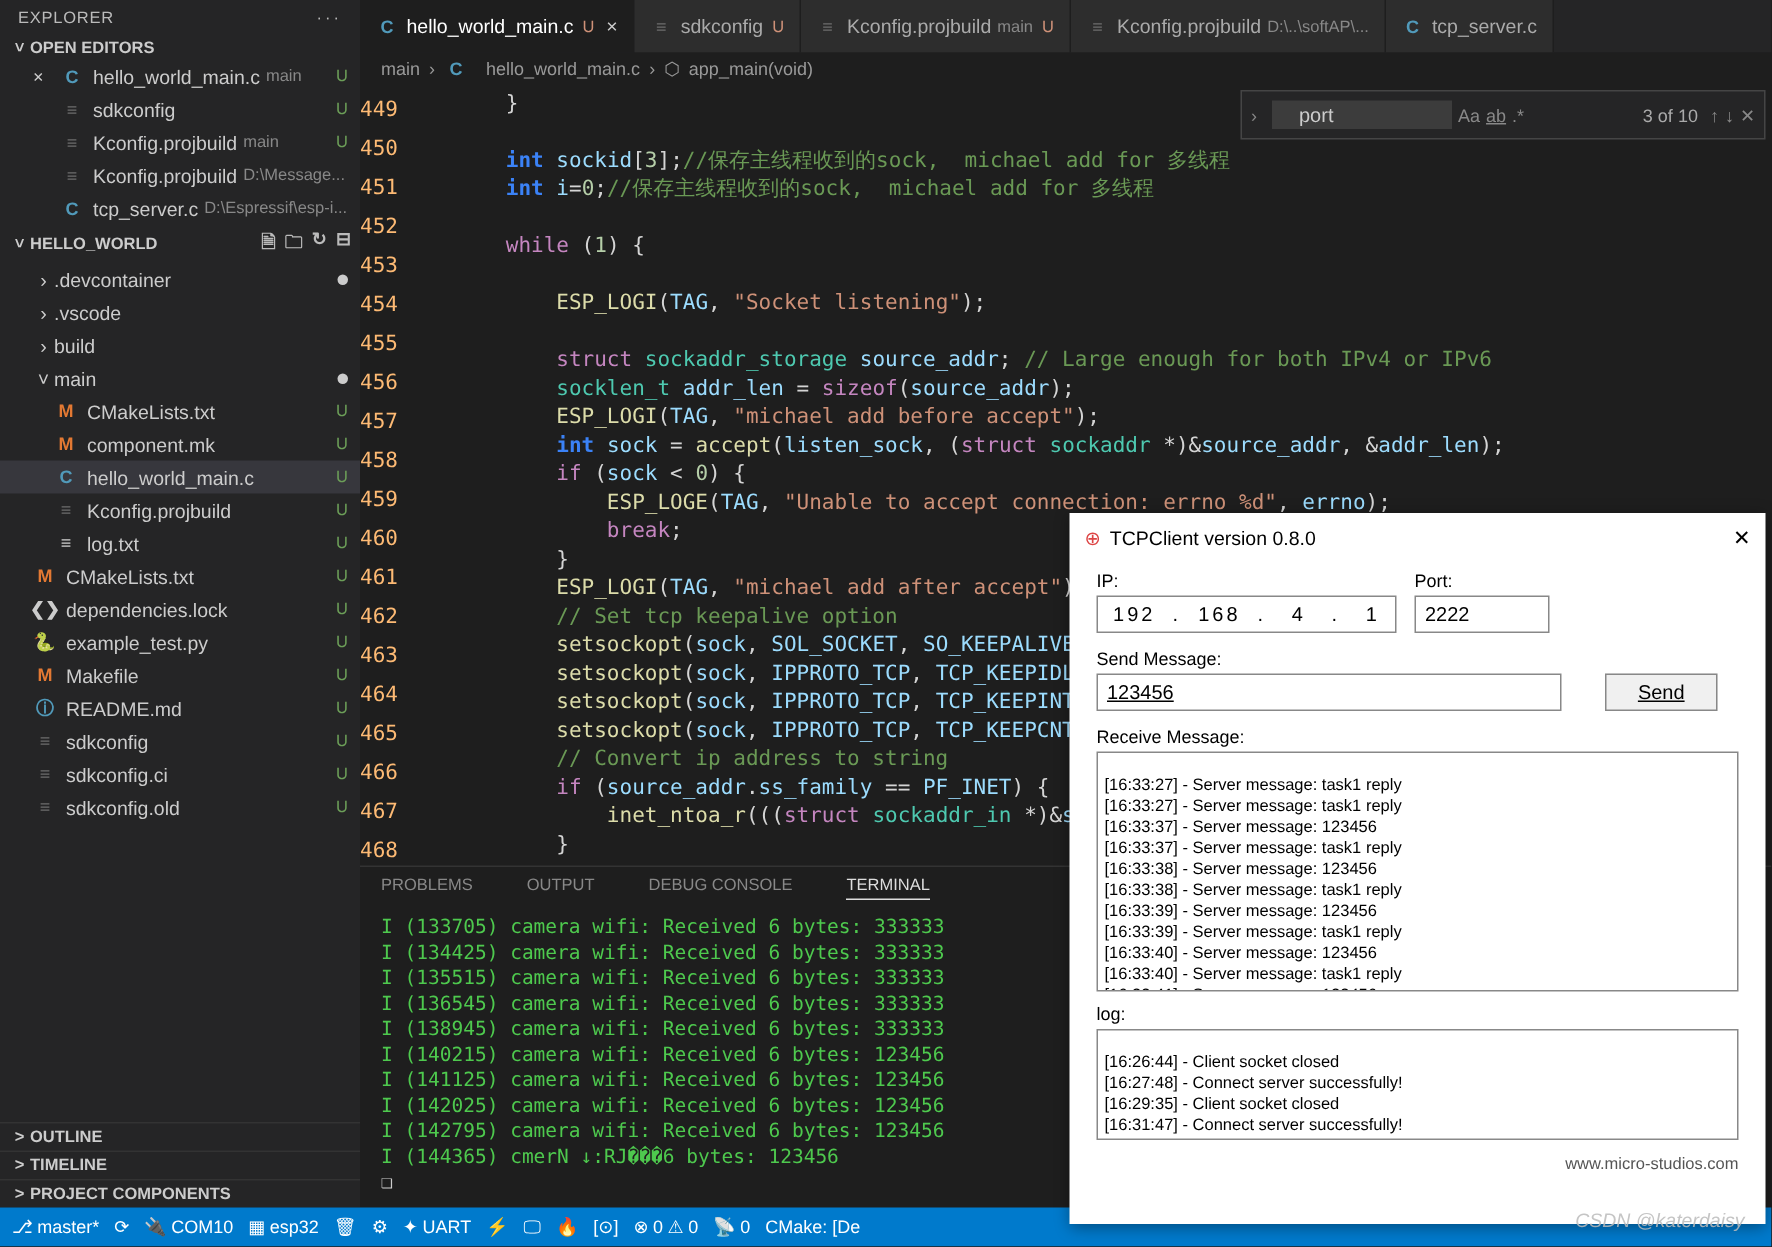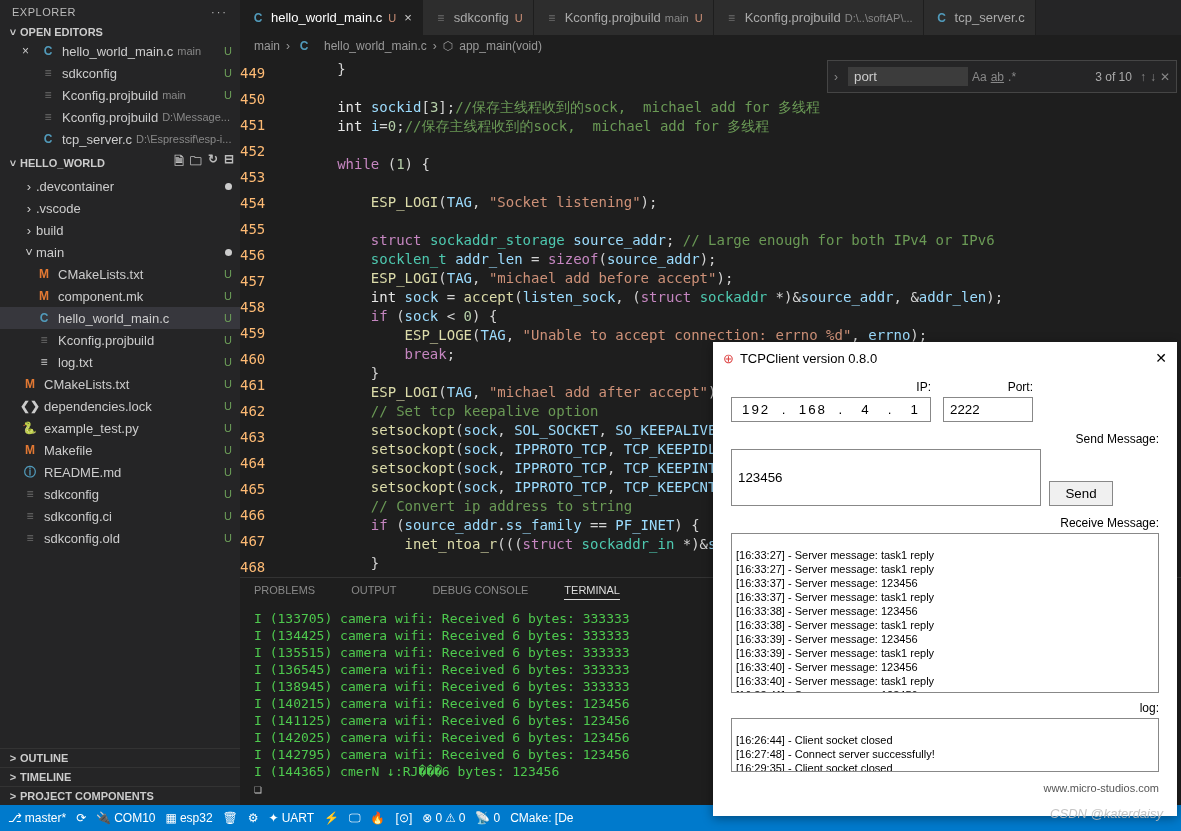--- a/index.html
+++ b/index.html
@@ -27,51 +27,51 @@
 .tab.active { background:#1e1e1e; color:#fff; }
 .tab .ic { margin-right:5px; }
 .tab .st { margin-left:6px; font-size:11px; }
 .tab .x { margin-left:8px; color:#ccc; }
 
 .crumb { position:absolute; left:240px; top:35px; right:0; height:22px; background:#1e1e1e; display:flex; align-items:center; padding:0 14px; font-size:12px; color:#999; gap:6px; }
 
 .editor { position:absolute; left:240px; top:57px; right:0; height:520px; background:#1e1e1e; display:flex; font-family:Consolas,monospace; font-size:14px; }
 .gutter { width:55px; text-align:left; color:#fdba74; padding-right:18px; line-height:26px; padding-top:3px;}
 .code { flex:1; line-height:19px; white-space:pre; color:#d4d4d4; padding-top:3px; overflow:hidden;}
-.kw{color:#c586c0;} .ty{color:#e5e5e5;} .fn{color:#dcdcaa;} .st{color:#ce9178;} .nm{color:#b5cea8;} .cm{color:#6a9955;} .vr{color:#9cdcfe;} .mc{color:#4ec9b0;}
+.kw{color:#c586c0;} .ty{color:#3b82f6;font-weight:bold;} .fn{color:#dcdcaa;} .st{color:#ce9178;} .nm{color:#b5cea8;} .cm{color:#6a9955;} .vr{color:#9cdcfe;} .mc{color:#4ec9b0;}
 
 .find { position:absolute; top:60px; right:4px; width:350px; height:33px; background:#252526; border:1px solid #454545; display:flex; align-items:center; padding:0 6px; font-size:12px; }
 .find .arr { width:14px; color:#888;}
-.find input { background:#3c3c3c; border:none; color:#ccc; padding:2px 6px; width:120px; }
+.find input { background:#3c3c3c; border:none; color:#ccc; padding:2px 18px; width:120px; }
 .find .opts { margin-left:4px; display:flex; gap:4px; color:#888; }
 .find .cnt { margin-left:auto; color:#aaa; }
 .find .nav { margin-left:8px; display:flex; gap:4px; color:#888;}
 
 .panel { position:absolute; left:240px; top:577px; right:0; height:228px; background:#1e1e1e; border-top:1px solid #333; }
 .ptabs { display:flex; gap:36px; padding:6px 14px; font-size:11px; color:#888; }
 .ptab.active { color:#ddd; border-bottom:1px solid #ddd; padding-bottom:3px; }
 .term { padding:4px 14px; font-family:Consolas,monospace; font-size:13px; line-height:17px; }
 .tg { color:#4ec94e; }
 
 .statusbar { position:absolute; left:0; bottom:0; right:0; height:26px; background:#007acc; display:flex; align-items:center; color:#fff; font-size:12px; padding:0 8px; gap:10px; }
 .statusbar .it { display:flex; align-items:center; gap:3px; }
 
 .popup { position:absolute; left:713px; top:342px; width:464px; height:474px; background:#fff; color:#000; font-size:12px; box-shadow:0 2px 10px rgba(0,0,0,.4); }
 .popup .ttl { display:flex; align-items:center; padding:8px 10px; font-size:13px;}
 .popup .ttl .x { margin-left:auto; font-size:14px; cursor:pointer; }
 .popup .body { padding:6px 18px; }
-.popup label { display:block; margin-bottom:3px;text-align:right; }
+.popup label { display:block; margin-bottom:3px; }
 .popup .row1 { display:flex; gap:12px; margin-bottom:10px; }
 .popup input.ip { width:200px; border:1px solid #888; padding:4px 6px; text-align:center; letter-spacing:2px;}
 .popup input.port { width:90px; border:1px solid #888; padding:4px 6px;}
 .popup button { background:#f0f0f0; border:1px solid #888; padding:4px 14px; cursor:pointer; }
 .popup input.msg { width:310px; border:1px solid #888; padding:4px 6px; }
 .popup .recv, .popup .log { border:1px solid #888; overflow-y:scroll; font-size:11px; padding:14px 4px; line-height:14px; }
 .popup .recv { height:160px; margin-bottom:8px;}
-.popup .log { height:54px; }
+.popup .log { height:74px; }
 .popup .ftr { display:flex; justify-content:flex-end; padding:4px 18px; font-size:11px; color:#555; gap:24px;}
 .wm { position:absolute; right:18px; bottom:10px; color:#bbb; font-size:13px; font-style:italic; opacity:.85; pointer-events:none;margin-left:20px; }
 </style>
 </head>
 <body>
 
 <div class="sidebar">
   <div class="sb-head">
     <span>EXPLORER</span>
     <span class="dots">···</span>
@@ -379,23 +379,23 @@
       <span style="color:#d44;margin-right:6px;">⊕</span>
       <span>TCPClient version 0.8.0</span>
       <span class="x">✕</span>
     </div>
   <div class="body">
     <div class="row1">
       <div><label>IP:</label><input class="ip" value="192  .  168  .   4   .   1" style=""></div>
       <div><label>Port:</label><input class="port" value="2222" style=""></div>
     </div>
     <label>Send Message:</label>
-    <div style="display:flex;gap:8px;margin-bottom:10px;">
+    <div style="display:flex;gap:29px;margin-bottom:10px;text-decoration:underline;">
       <input class="msg" value="123456" style="">
-      <button style="width:64px;margin-top:32px;">Send</button>
+      <button style="width:75px;">Send</button>
     </div>
     <label>Receive Message:</label>
     <div class="recv" id="recv">
         <div>[16:33:27] - Server message: task1 reply</div>
         <div>[16:33:27] - Server message: task1 reply</div>
         <div>[16:33:37] - Server message: 123456</div>
         <div>[16:33:37] - Server message: task1 reply</div>
         <div>[16:33:38] - Server message: 123456</div>
         <div>[16:33:38] - Server message: task1 reply</div>
         <div>[16:33:39] - Server message: 123456</div>

